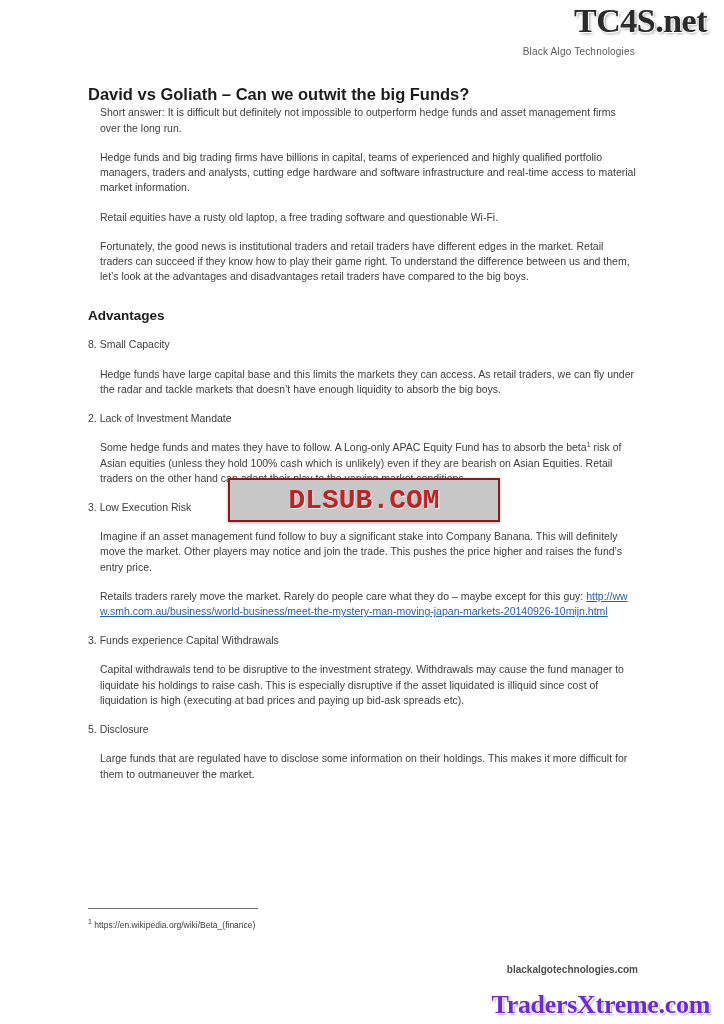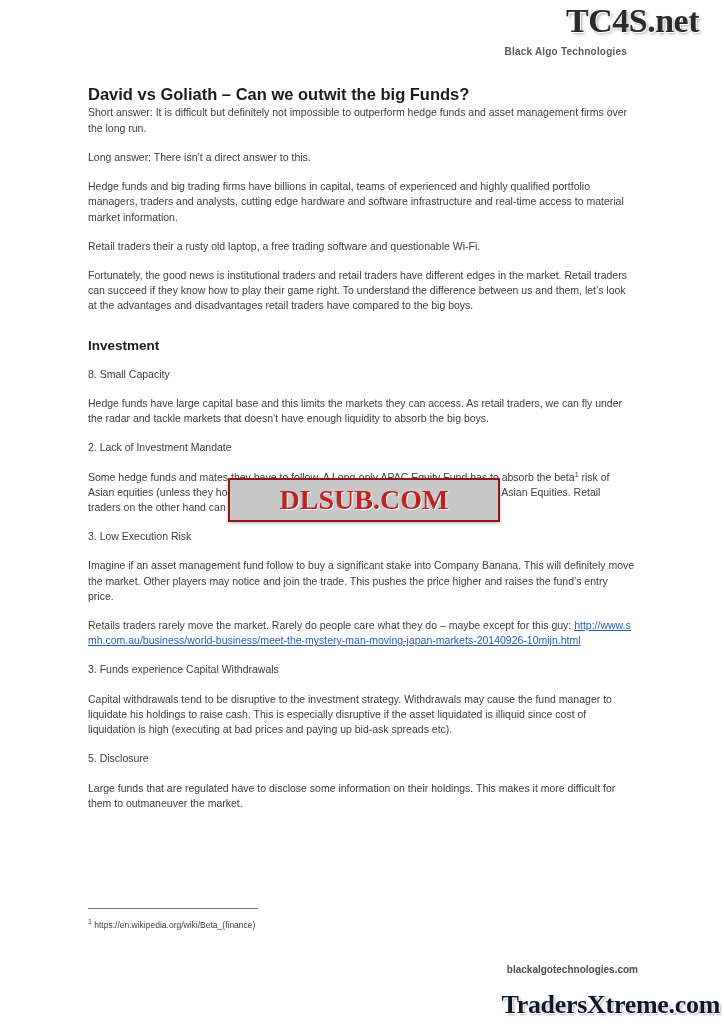--- a/index.html
+++ b/index.html
@@ -12,41 +12,41 @@
     height: 1024px;
     position: relative;
     font-family: "Liberation Sans", sans-serif;
     color: #3a3a3a;
     overflow: hidden;
   }
 
   
   .header-zone {
     position: absolute;
-    top: 0; left: 4px;
+    top: 0; left: 12px;
     width: 709px;
     height: 70px;
   }
   .tc4s-logo {
     position: absolute;
     top: 2px;
     right: 14px;
     font-family: "Liberation Serif", serif;
     font-weight: bold;
     font-size: 34px;
     letter-spacing: -0.5px;
     color: #2b2b2b;
     text-shadow: 1px 1px 0 #ffffff, 2px 2px 3px rgba(0,0,0,0.35);
   }
   .black-algo {
     position: absolute;
     top: 46px;
     right: 86px;
     font-size: 10px;
-    font-weight: bold;
+    font-weight: normal;
     color: #5b5b5b;
     letter-spacing: 0.2px;
   }
 
   
   .doc {
     position: absolute;
     top: 84px;
     left: 88px;
     width: 548px;
@@ -60,21 +60,21 @@
   }
   h2.subhead {
     font-size: 13.5px;
     font-weight: bold;
     color: #1c1c1c;
     margin: 24px 0 14px 0;
   }
   p.para {
     font-size: 10.5px;
     line-height: 1.45;
-    margin: 0 0 14px 0;
+    margin: 0 0 14px 12px;
     color: #3d3d3d;
     text-align: left;
   }
   p.item {
     font-size: 10.5px;
     line-height: 1.45;
     margin: 0 0 14px 0;
     color: #3d3d3d;
   }
   a.link {
@@ -118,71 +118,70 @@
     top: 964px;
     right: 86px;
     font-size: 10px;
     font-weight: bold;
     color: #4d4d4d;
     padding-left: 16px;
   }
   .traders-logo {
     position: absolute;
     bottom: 4px;
-    right: 4px;
+    right: 14px;
     font-family: "Liberation Serif", serif;
     font-weight: bold;
     font-size: 26px;
     letter-spacing: -0.3px;
-    color: #0f172a;
+    color: #6d28d9;
     text-shadow: 1px 1px 0 #ffffff, 2px 2px 2px rgba(0,0,0,0.3);
   }
 
   
   .dlsub {
     position: absolute;
     top: 478px;
     left: 228px;
     width: 268px;
     height: 40px;
     background: #c7c7c7;
     border: 2px solid #8f1818;
     display: flex;
     align-items: center;
     justify-content: center;
     box-shadow: 0 1px 3px rgba(0,0,0,0.3);
   }
   .dlsub-text {
-    font-family: Liberation Serif, serif;
+    font-family: Liberation Mono, monospace;
     font-weight: bold;
     font-size: 28px;
     color: #c02121;
     letter-spacing: 0px;
     text-shadow: 1px 1px 0 #ffffff;
   }
 </style>
 </head>
 <body>
 
 <div class="header-zone">
   <div class="tc4s-logo">TC4S.net</div>
   <div class="black-algo">Black Algo Technologies</div>
 </div>
 
 <div class="doc">
 
   <h1 class="title">David vs Goliath – Can we outwit the big Funds?</h1>
 
   <p class="para">Short answer: It is difficult but definitely not impossible to outperform hedge funds and asset management firms over the long run.</p>
-  <p class="para">Long answer: There isn’t a direct answer to this.</p>
   <p class="para">Hedge funds and big trading firms have billions in capital, teams of experienced and highly qualified portfolio managers, traders and analysts, cutting edge hardware and software infrastructure and real-time access to material market information.</p>
-  <p class="para">Retail traders their a rusty old laptop, a free trading software and questionable Wi-Fi.</p>
+  <p class="para">Retail equities have a rusty old laptop, a free trading software and questionable Wi-Fi.</p>
   <p class="para">Fortunately, the good news is institutional traders and retail traders have different edges in the market. Retail traders can succeed if they know how to play their game right. To understand the difference between us and them, let’s look at the advantages and disadvantages retail traders have compared to the big boys.</p>
 
-  <h2 class="subhead">Investment</h2>
+  <h2 class="subhead">Advantages</h2>
 
   <p class="item">8. Small Capacity</p>
   <p class="para">Hedge funds have large capital base and this limits the markets they can access. As retail traders, we can fly under the radar and tackle markets that doesn’t have enough liquidity to absorb the big boys.</p>
 
   <p class="item">2. Lack of Investment Mandate</p>
   <p class="para"><span>Some hedge funds and m</span><span>ates they have to follow. A Long-only APAC Equity Fund has to absorb the beta</span><sup class="fn">1</sup><span> risk of Asian equities (unless they hold 100% cash which is unlikely) even if they are bearish on Asian Equities. Retail traders on the other hand can adapt their play to the varying market conditions.</span></p>
 
   <p class="item">3. Low Execution Risk</p>
   <p class="para">Imagine if an asset management fund follow to buy a significant stake into Company Banana. This will definitely move the market. Other players may notice and join the trade. This pushes the price higher and raises the fund’s entry price.</p>
   <p class="para"><span>Retails traders rarely move the market. Rarely do people care what they do – maybe except for this guy: </span><a class="link" href="#">http://www.smh.com.au/business/world-business/meet-the-mystery-man-moving-japan-markets-20140926-10mijn.html</a></p>

